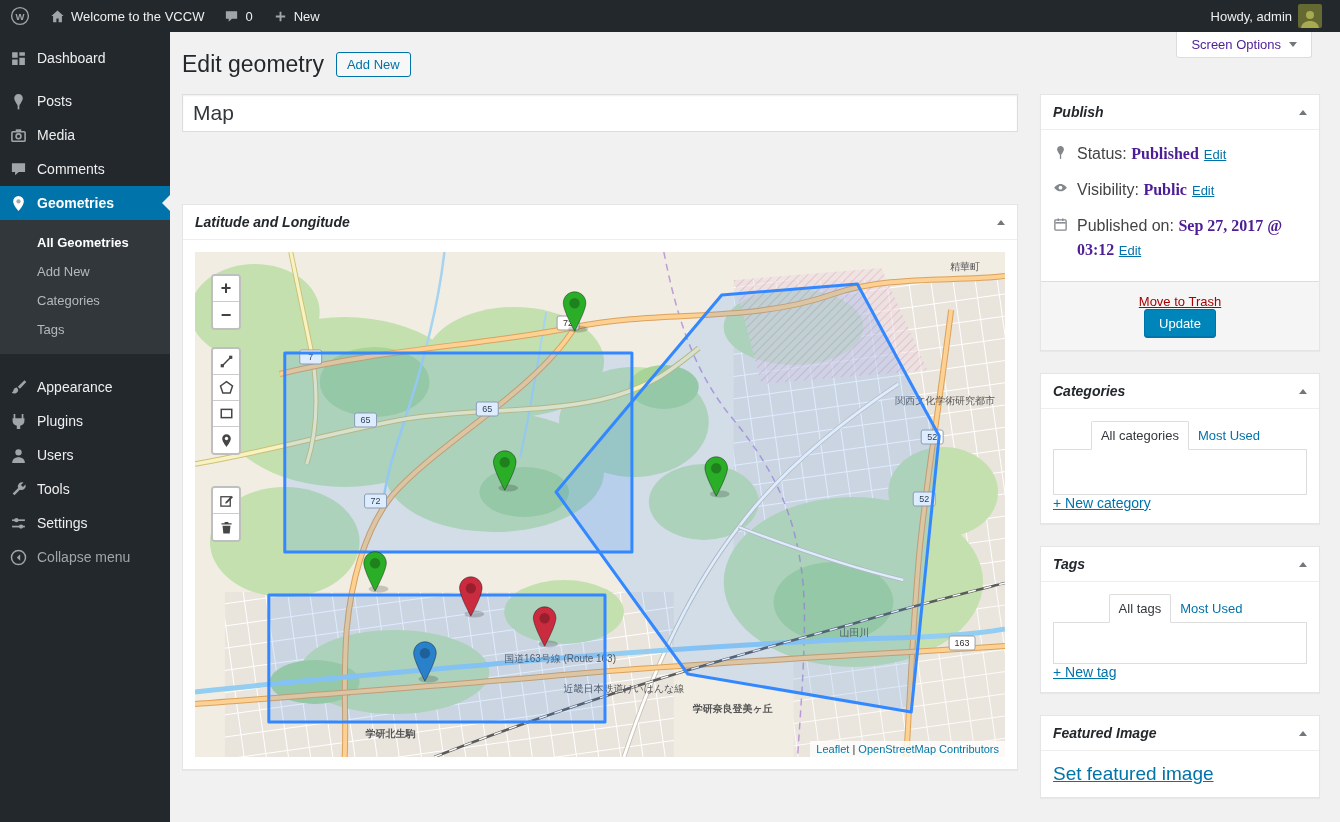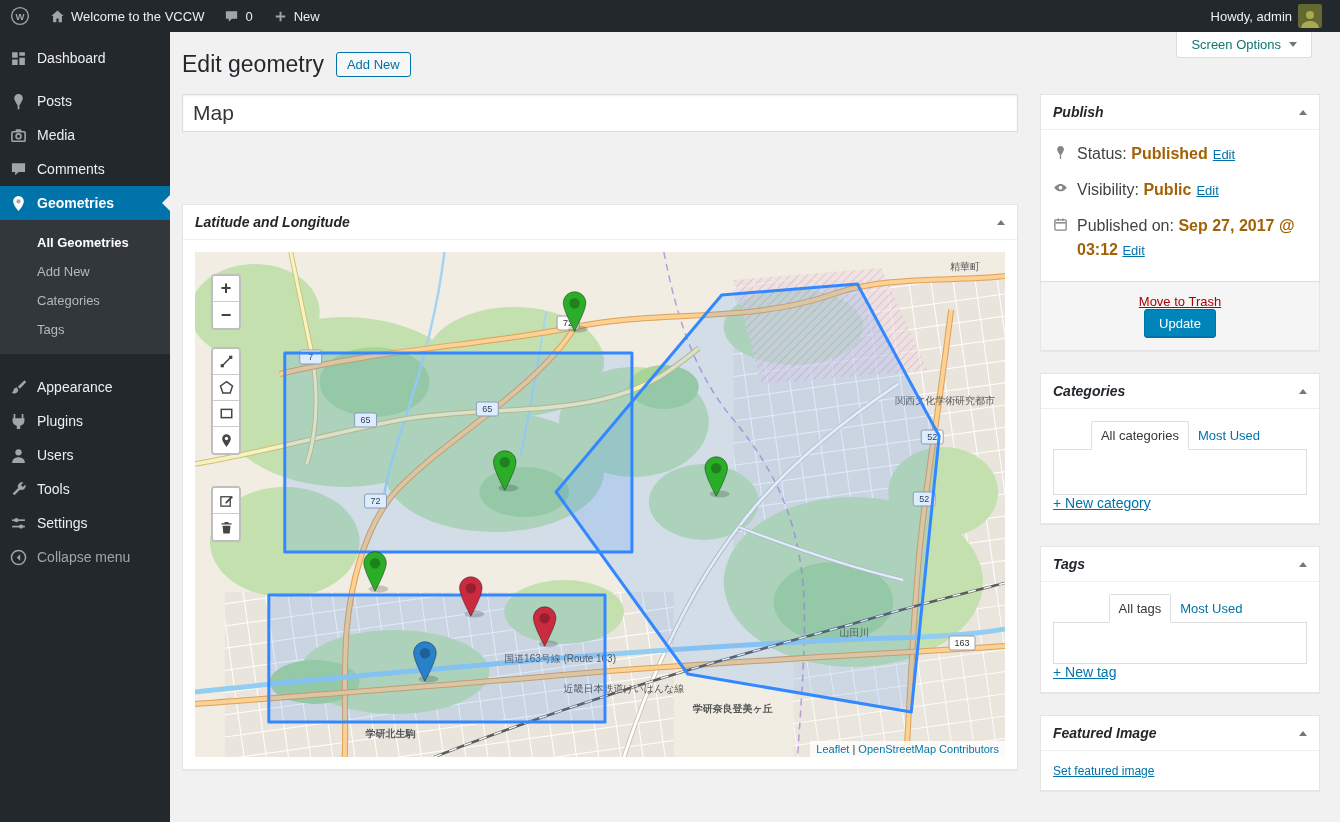--- a/index.html
+++ b/index.html
@@ -28,21 +28,21 @@
   .menu-item.current::after { content:""; position:absolute; right:0; top:50%; margin-top:-8px;
     border:8px solid transparent; border-right-color:#f1f1f1; }
   .menu-sep { height:9px; }
   .submenu { background:#32373c; padding:8px 0 10px; }
   .submenu a { display:block; padding:7px 12px 7px 37px; font-size:13px; color:#b4b9be; }
   .submenu a.current { color:#fff; font-weight:600; }
 
   
   .content { position:absolute; top:32px; left:160px; right:0; bottom:0; overflow:hidden; }
   .screen-options { position:absolute; top:0; right:28px; background:#fff; border:1px solid #ddd; border-top:none;
-    border-radius:0 0 3px 3px; padding:5px 14px; font-size:13px; color:#0f766e; display:flex; align-items:center; gap:8px; cursor:pointer; z-index:10; }
+    border-radius:0 0 3px 3px; padding:5px 14px; font-size:13px; color:#4c1d95; display:flex; align-items:center; gap:8px; cursor:pointer; z-index:10; }
   .caret-down { width:0; height:0; border:4px solid transparent; border-top:5px solid #72777c; margin-top:4px; }
   .caret-up { width:0; height:0; border:4px solid transparent; border-bottom:5px solid #72777c; margin-bottom:3px; }
 
   .wrap { margin:0 20px 0 22px; padding-top:17px; }
   .page-title-row { display:flex; align-items:center; gap:12px; margin-bottom:15px; }
   .page-title-row h1 { font-size:23px; font-weight:400; color:#23282d; line-height:30px; }
   .page-title-action { font-size:13px; color:#0073aa; background:#f7f7f7; border:1px solid #0073aa;
     border-radius:3px; padding:5px 10px; line-height:1; }
 
   .cols { display:flex; gap:22px; align-items:flex-start; }
@@ -76,37 +76,37 @@
   .attribution a { color:#0078A8; }
   .ov { fill:#3388ff; fill-opacity:0.16; stroke:#3388ff; stroke-width:3; stroke-linejoin:round; }
   .pg { color:#2AAD27; } .pr { color:#CB2B3E; } .pb { color:#2A81CB; }
   .map-label { fill:#555; font-size:10px; font-family:"Liberation Sans",sans-serif; }
   .shield-txt { fill:#333; font-size:9px; font-family:"Liberation Sans",sans-serif; }
 
   
   .misc-section { padding:6px 12px 4px; }
   .misc-row { display:flex; align-items:flex-start; gap:8px; padding:6px 0; line-height:1.45; }
   .misc-row .ri { flex:0 0 16px; color:#82878c; margin-top:1px; }
-  .misc-row b { color:#a16207; }
+  .misc-row b { color:#4c1d95;font-family:Liberation Serif, serif; }
   .edit-link { color:#0073aa; text-decoration:underline; margin-left:5px; font-size:13px; }
   .pub-footer { display:flex; justify-content:space-between; align-items:center; background:#f5f5f5;
     border-top:1px solid #ddd; padding:12px 12px; margin-top:10px;flex-direction:column; }
   .trash-link { color:#a00; text-decoration:underline; font-size:13px; }
   .button-primary { background:#0085ba; border:1px solid #0073aa; box-shadow:inset 0 -1px 0 #0073aa;
     color:#fff; font-size:13px; padding:6px 14px; border-radius:3px; cursor:pointer;
     font-family:"Liberation Sans", sans-serif; }
 
   
   .tax-tabs { display:flex; align-items:flex-end; font-size:13px; position:relative; z-index:2;justify-content:center; }
   .tax-tab-active { border:1px solid #ddd; border-bottom-color:#fff; background:#fff; padding:6px 9px;
     margin-bottom:-1px; color:#32373c; border-radius:2px 2px 0 0; }
   .tax-tab-link { padding:6px 9px; color:#0073aa; }
   .tax-panel { border:1px solid #ddd; background:#fff; height:46px; }
   .add-tax-link { display:inline-block; color:#0073aa; text-decoration:underline; font-size:14px; }
-  .set-featured-link { color:#0073aa; text-decoration:underline; font-size:12px; }
+  .set-featured-link { color:#0073aa; text-decoration:underline; font-size:19px; }
 </style>
 </head>
 <body>
 
 <div class="screen">
 
   <header class="admin-bar">
     <div class="ab-group">
       <span class="ab-item">
         <svg width="20" height="20" viewBox="0 0 20 20">

